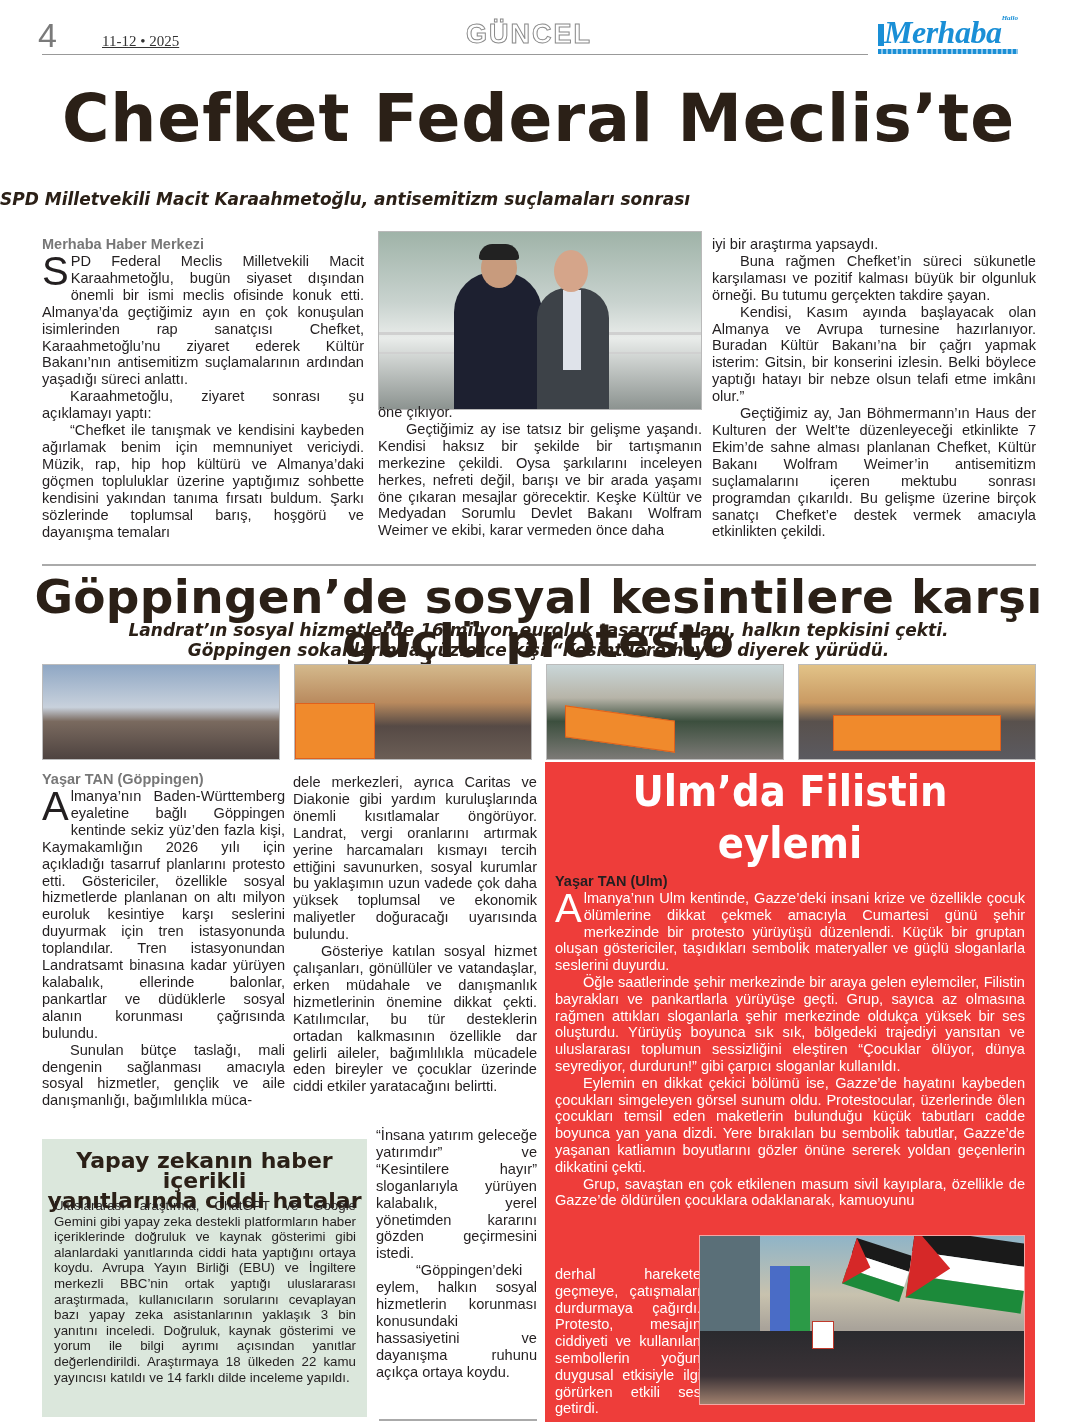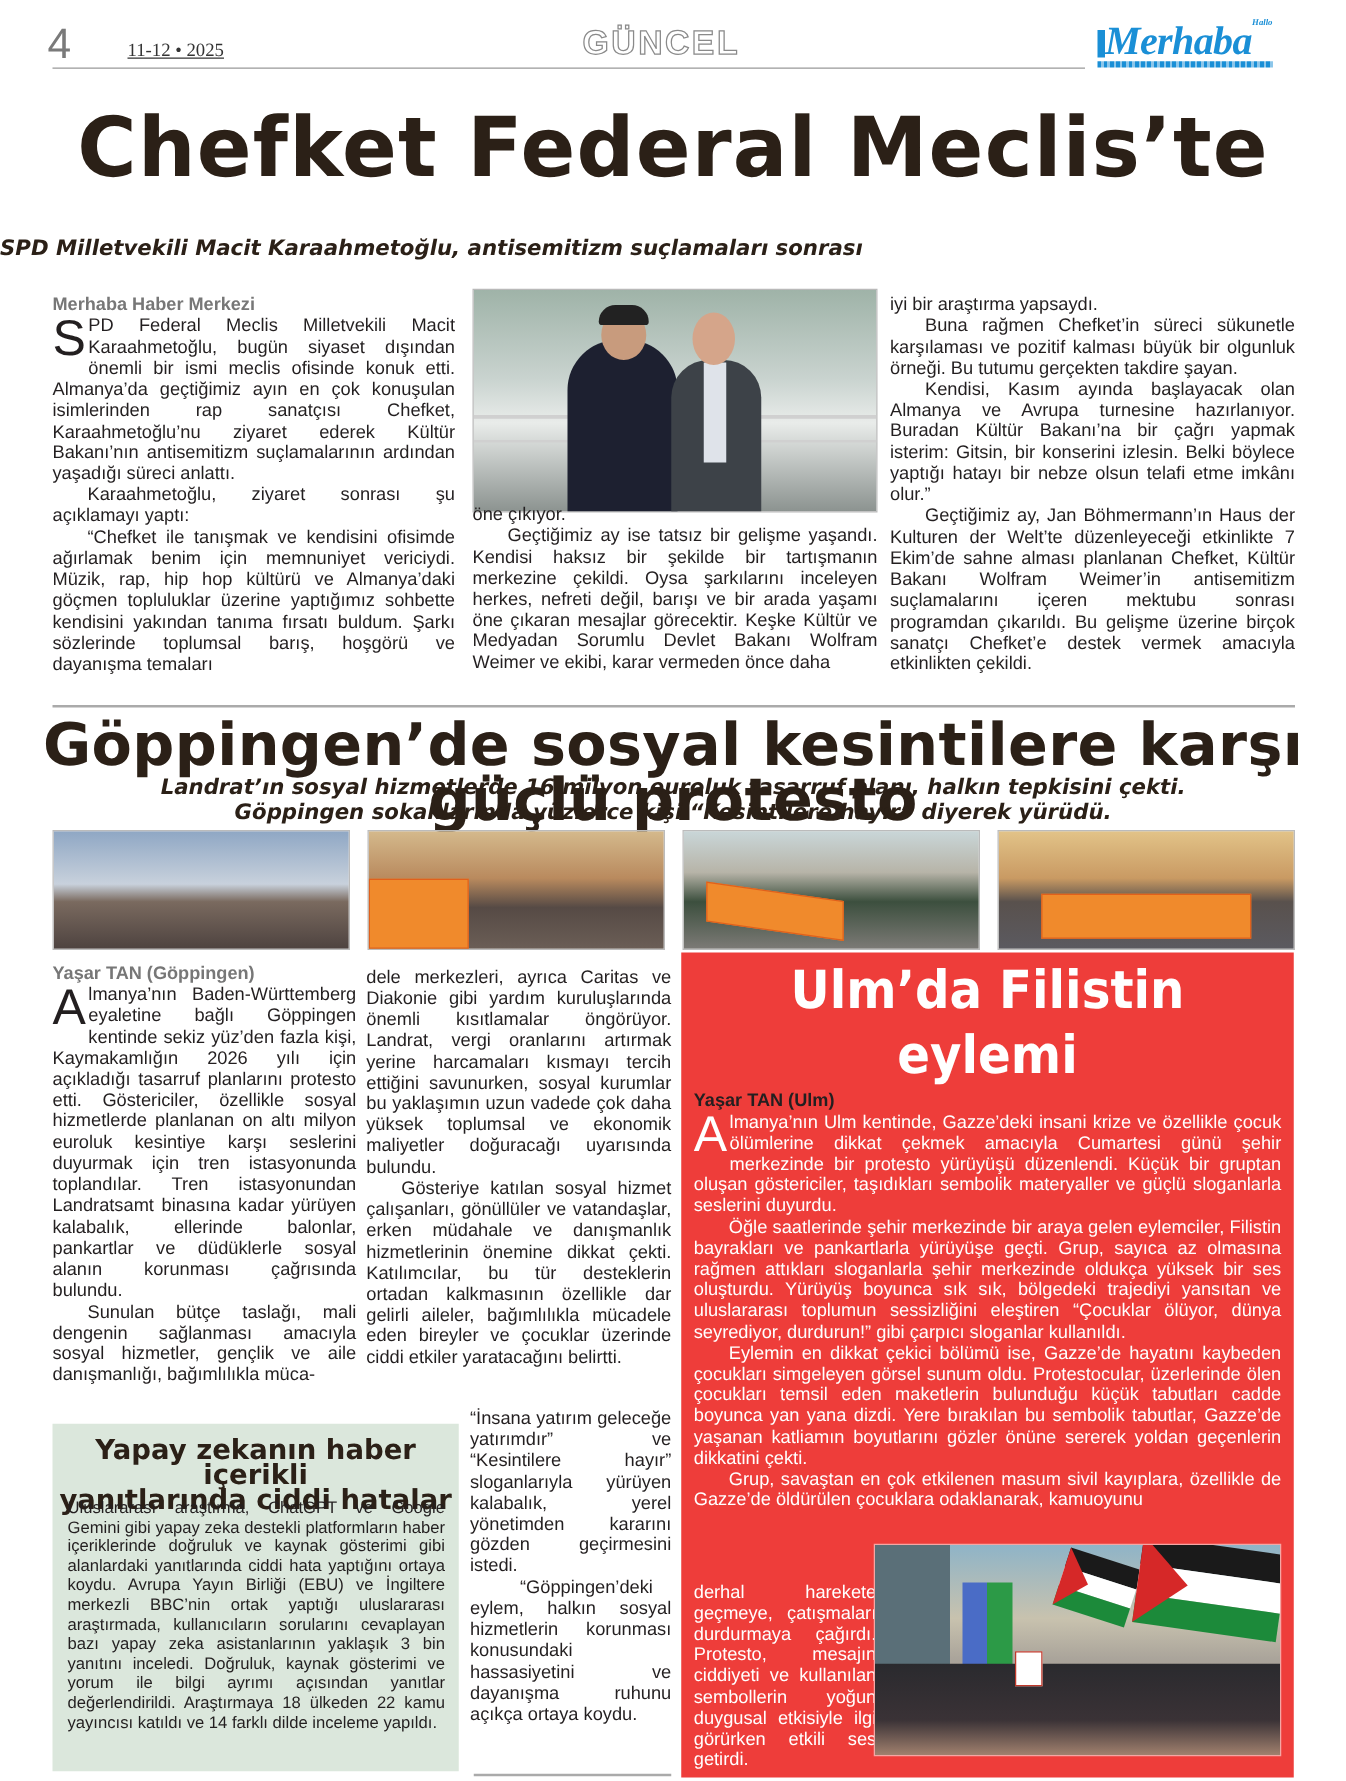--- a/index.html
+++ b/index.html
@@ -98,21 +98,21 @@
 
 <h1 class="abs main-headline">Chefket Federal Meclis’te</h1>
 <div class="abs main-deck">
   <div>SPD Milletvekili Macit Karaahmetoğlu, antisemitizm suçlamaları sonrası</div>
 </div>
 
 <div class="col article1-col1">
   <div class="byline">Merhaba Haber Merkezi</div>
   <p class="noind"><span class="dropcap">S</span><span>PD Federal Meclis Milletvekili Macit Karaahmetoğlu, bugün siyaset dışından önemli bir ismi meclis ofisinde konuk etti. Almanya’da geçtiğimiz ayın en çok konuşulan isimlerinden rap sanatçısı Chefket, Karaahmetoğlu’nu ziyaret ederek Kültür Bakanı’nın antisemitizm suçlamalarının ardından yaşadığı süreci anlattı.</span></p>
   <p>Karaahmetoğlu, ziyaret sonrası şu açıklamayı yaptı:</p>
-  <p>“Chefket ile tanışmak ve kendisini ofisimde ağırlamak benim için memnuniyet vericiydi. Müzik, rap, hip hop kültürü ve Almanya’daki göçmen topluluklar üzerine yaptığımız sohbette kendisini yakından tanıma fırsatı buldum. Şarkı sözlerinde toplumsal barış, hoşgörü ve dayanışma temaları</p>
+  <p>“Chefket ile tanışmak ve kendisini kaybeden ağırlamak benim için memnuniyet vericiydi. Müzik, rap, hip hop kültürü ve Almanya’daki göçmen topluluklar üzerine yaptığımız sohbette kendisini yakından tanıma fırsatı buldum. Şarkı sözlerinde toplumsal barış, hoşgörü ve dayanışma temaları</p>
 </div>
 
 <div class="abs article1-photo" title="Chefket and Macit Karaahmetoğlu fist bump in the Bundestag">
   <div class="ph-rail"></div>
   <div class="ph-rail2"></div>
   <div class="ph-person1"></div>
   <div class="ph-head1"></div>
   <div class="ph-hat1"></div>
   <div class="ph-person2"></div>
   <div class="ph-shirt2"></div>

